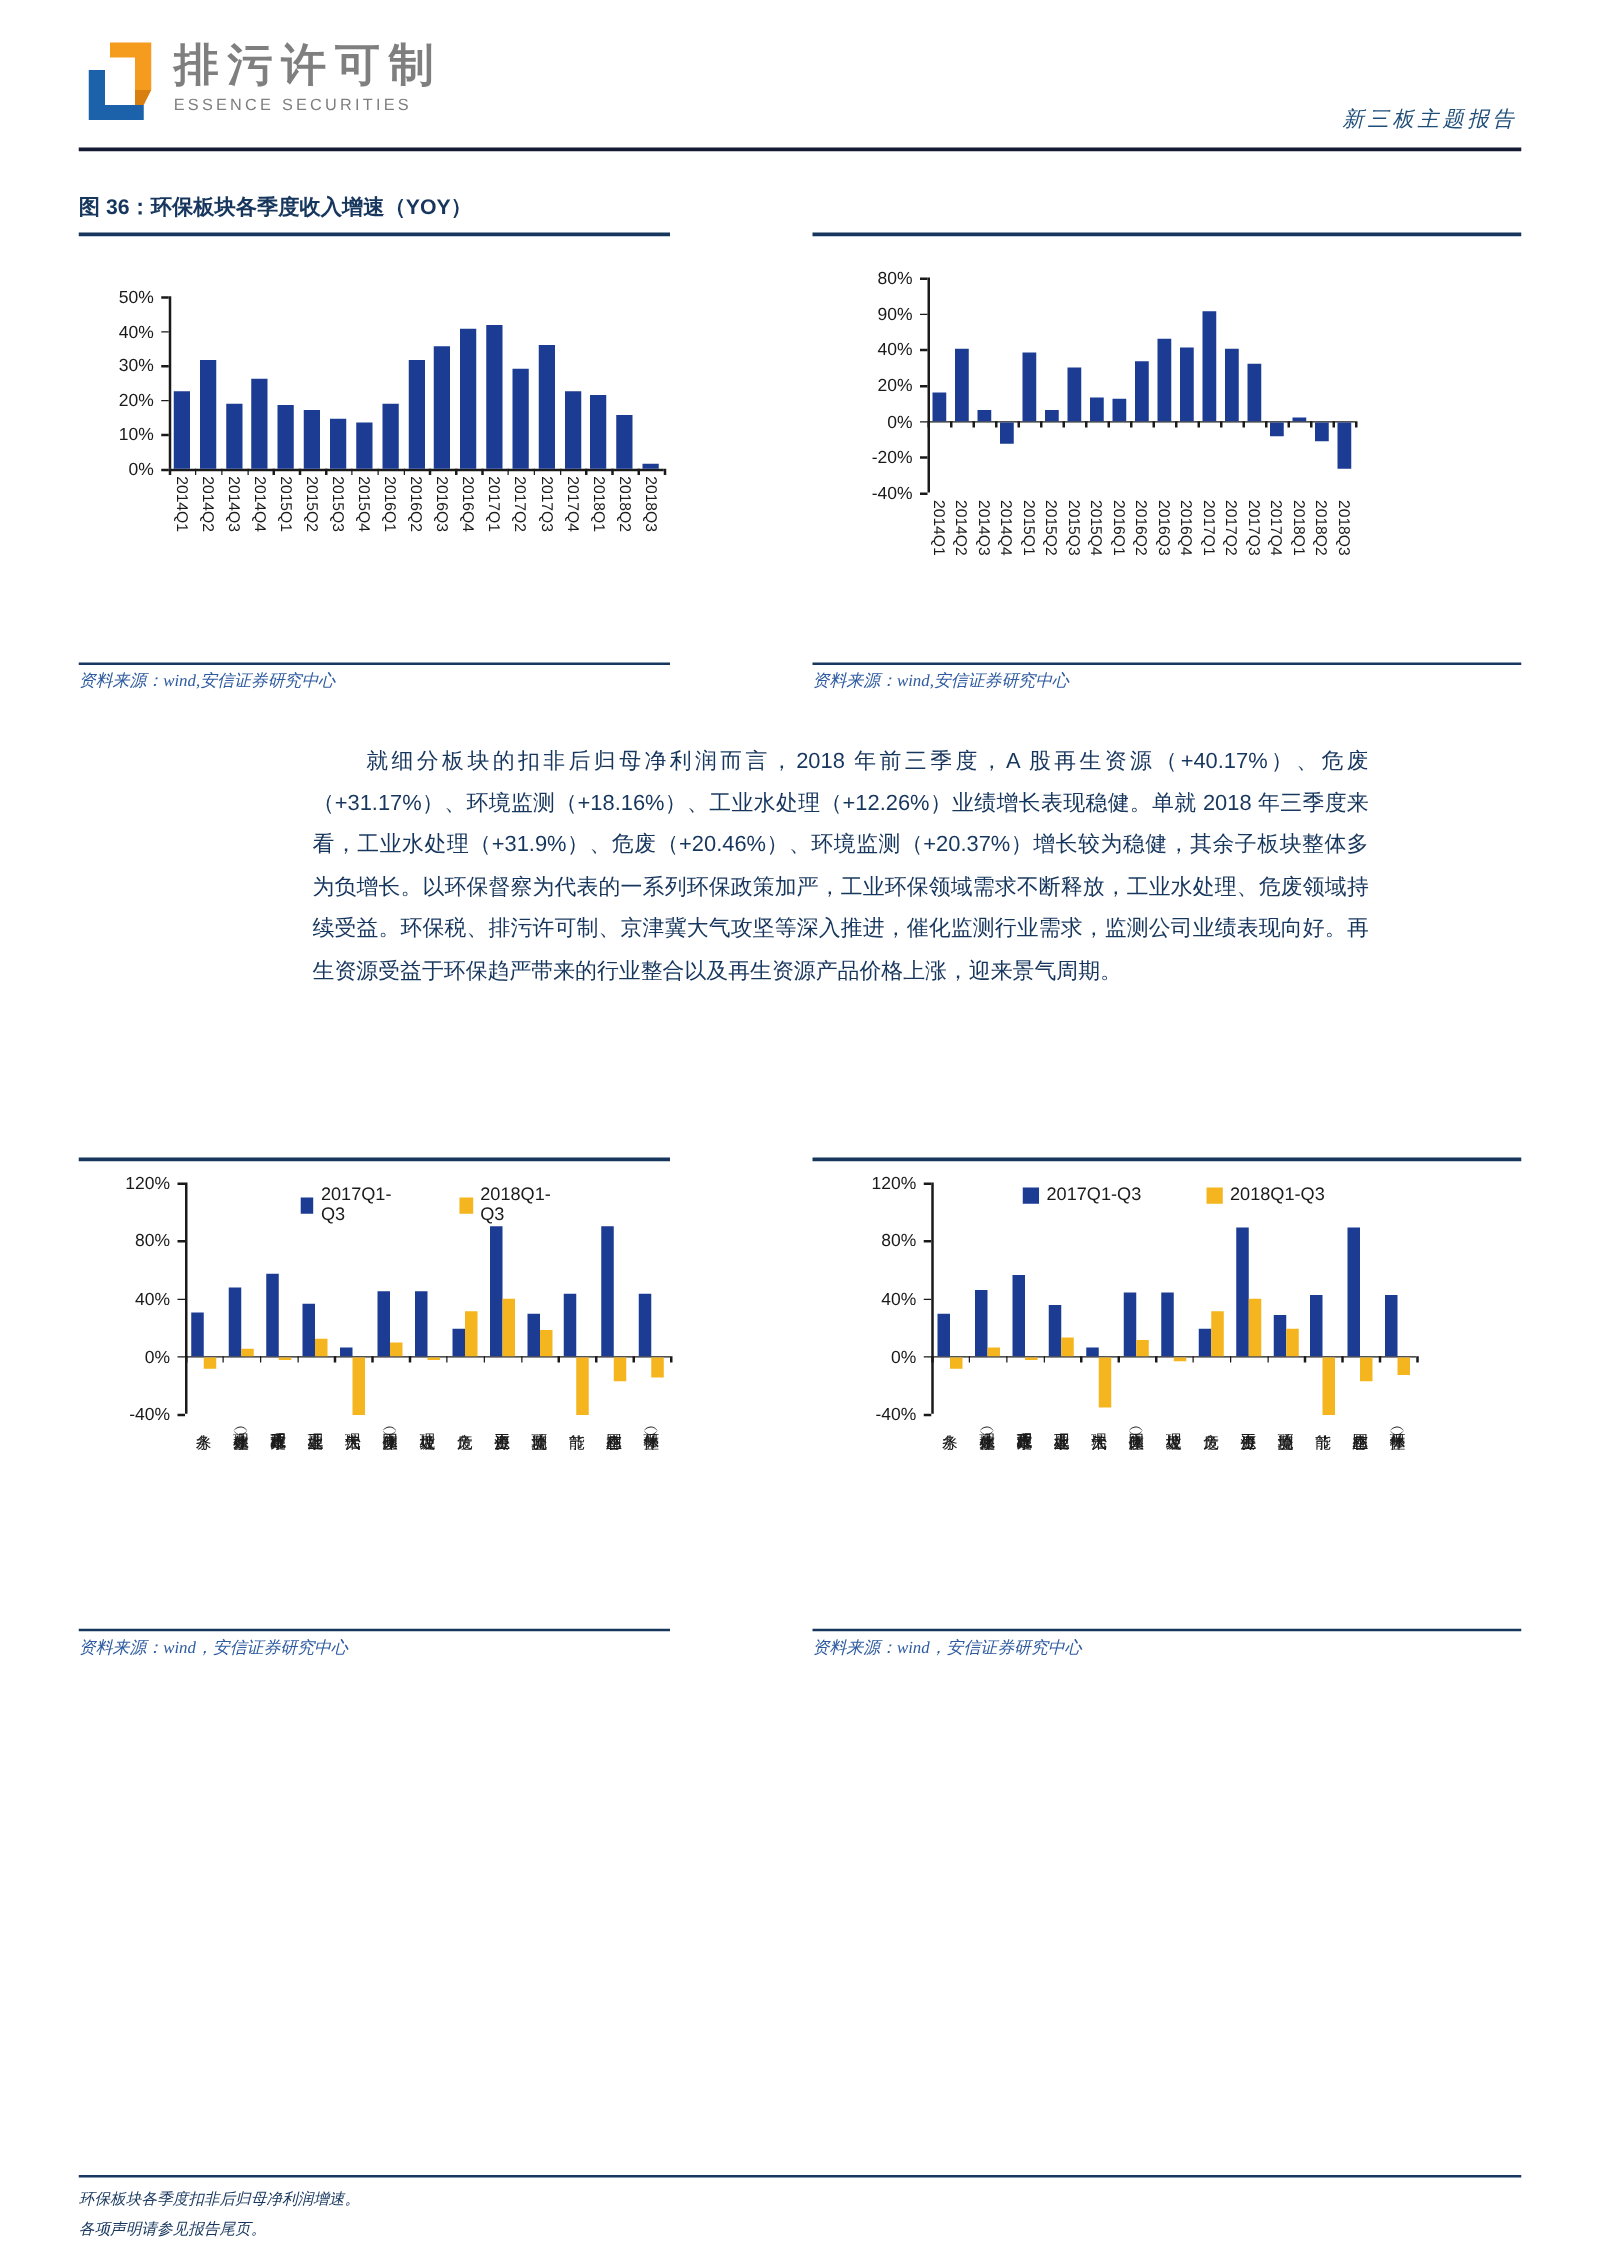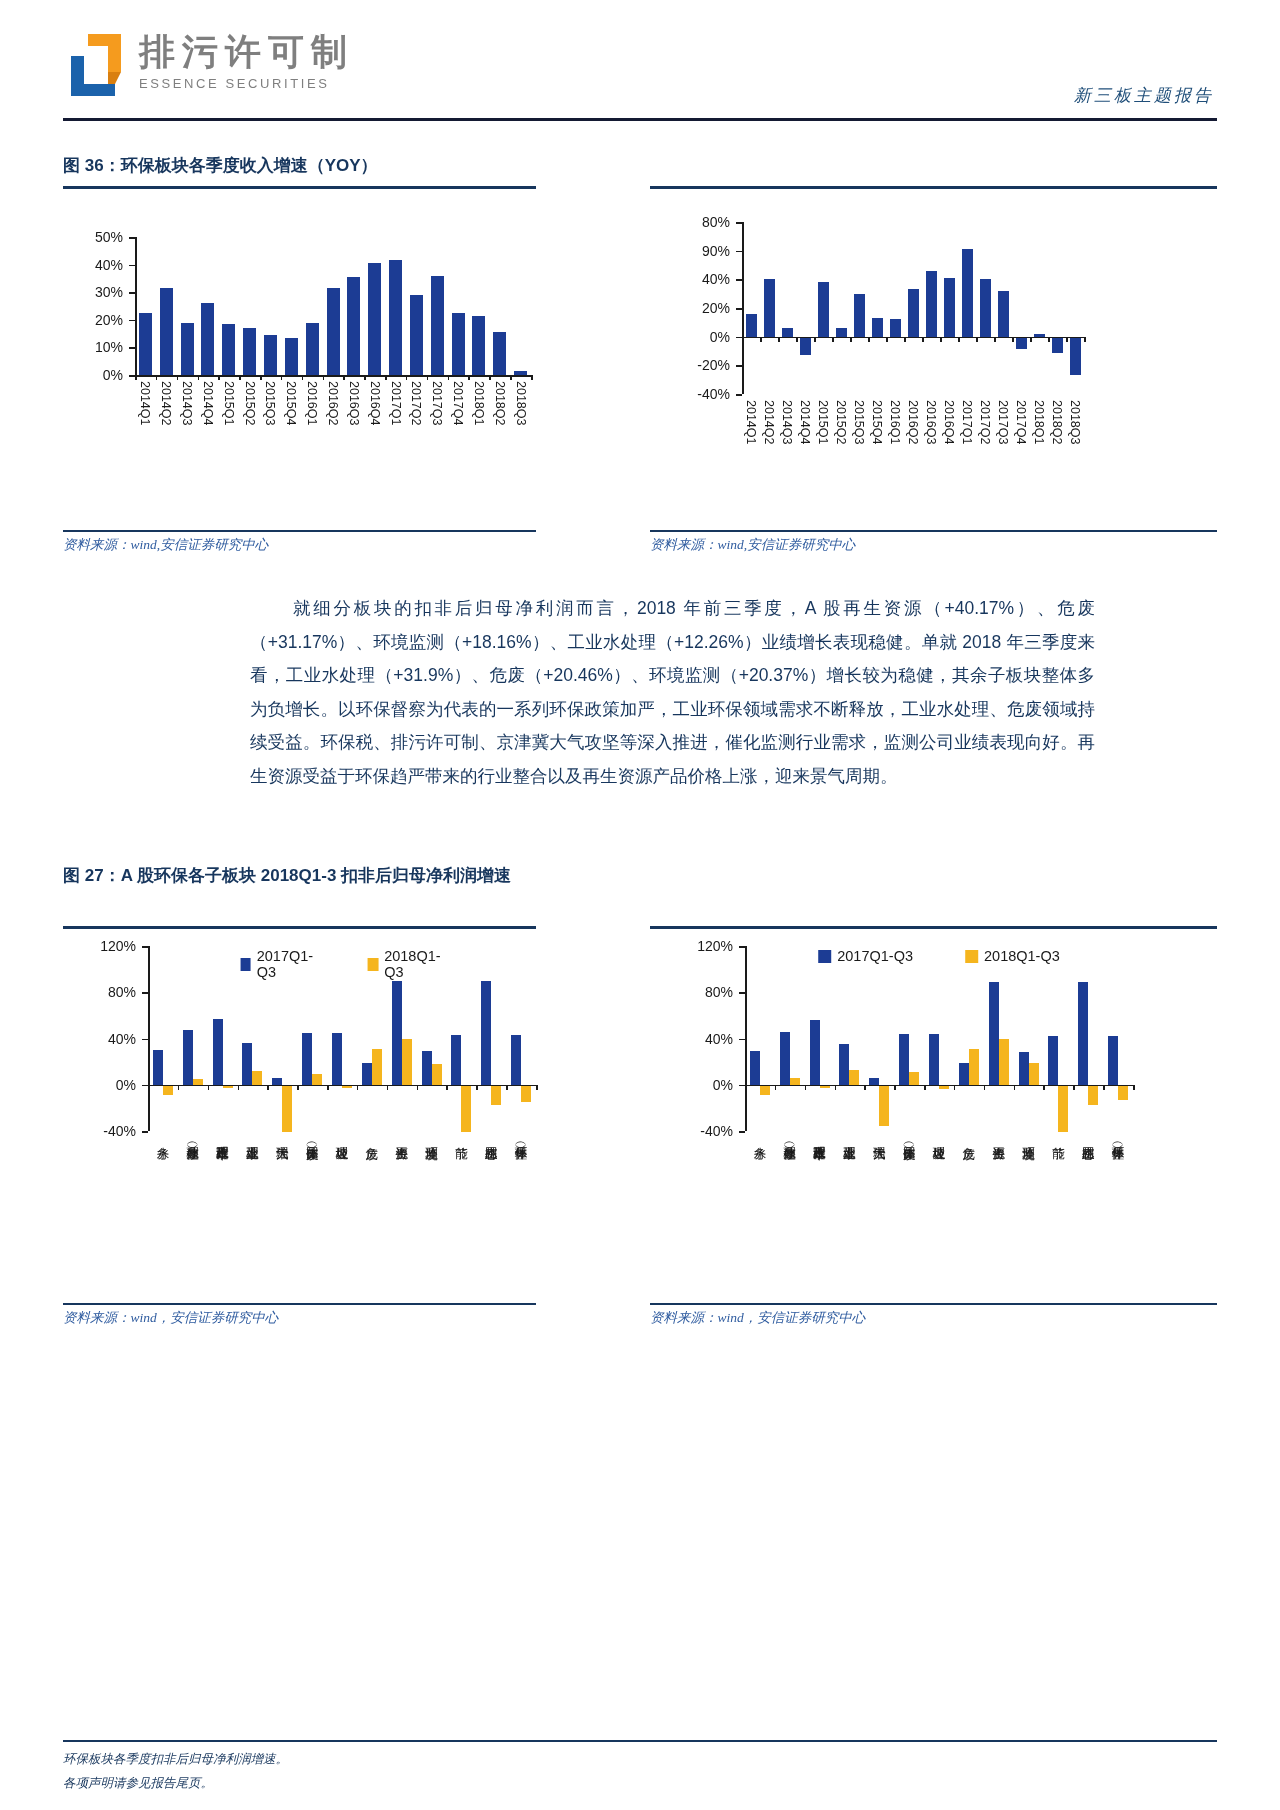--- a/index.html
+++ b/index.html
@@ -225,21 +225,20 @@
         <div class="xlab" style="left: 399px; top: 204px; height: 118px;">2018Q2</div>
         <div class="xlab" style="left: 417px; top: 204px; height: 118px;">2018Q3</div>
       </div>
     <div class="src-rule" style="top:378px;"></div>
     <p class="source" style="top:384px;">资料来源：wind,安信证券研究中心</p>
   </section>
 
   <p class="body-par">就细分板块的扣非后归母净利润而言，2018 年前三季度，A 股再生资源（+40.17%）、危废（+31.17%）、环境监测（+18.16%）、工业水处理（+12.26%）业绩增长表现稳健。单就 2018 年三季度来看，工业水处理（+31.9%）、危废（+20.46%）、环境监测（+20.37%）增长较为稳健，其余子板块整体多为负增长。以环保督察为代表的一系列环保政策加严，工业环保领域需求不断释放，工业水处理、危废领域持续受益。环保税、排污许可制、京津冀大气攻坚等深入推进，催化监测行业需求，监测公司业绩表现向好。再生资源受益于环保趋严带来的行业整合以及再生资源产品价格上涨，迎来景气周期。</p>
 
   <section class="figure" style="left:63px;top:862px;width:473px;height:480px;">
-    <h3 class="fig-title" style="width:473px;">图 27：A 股环保各子板块 2018Q1-3 扣非后归母净利润增速</h3>
     <div class="title-rule" style="top:64px;"></div>
     <div class="chart" style="top:74px;width:473px;height:360px;">
         <div class="axisline" style="left: 85px; top: 10px; width: 1.5px; height: 185px;"></div>
         <div class="axisline" style="left: 79px; top: 195px; width: 6px; height: 1.5px;"></div>
         <div class="ylab" style="left: 0px; top: 187px; width: 73px;">-40%</div>
         <div class="axisline" style="left: 79px; top: 148.75px; width: 6px; height: 1.5px;"></div>
         <div class="ylab" style="left: 0px; top: 140.75px; width: 73px;">0%</div>
         <div class="axisline" style="left: 79px; top: 102.5px; width: 6px; height: 1.5px;"></div>
         <div class="ylab" style="left: 0px; top: 94.5px; width: 73px;">40%</div>
         <div class="axisline" style="left: 79px; top: 56.25px; width: 6px; height: 1.5px;"></div>

